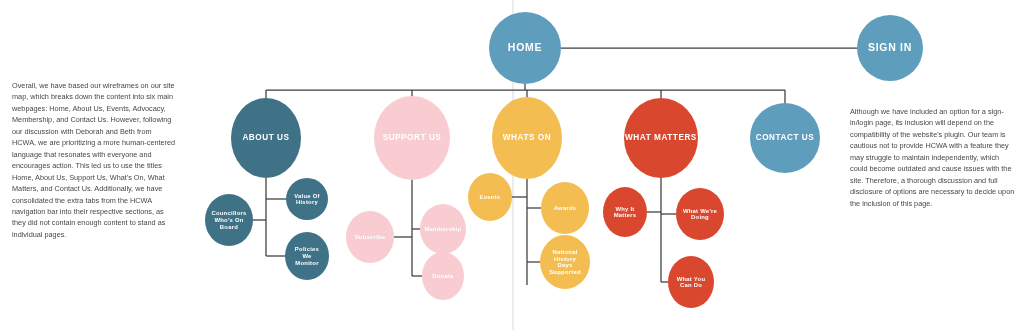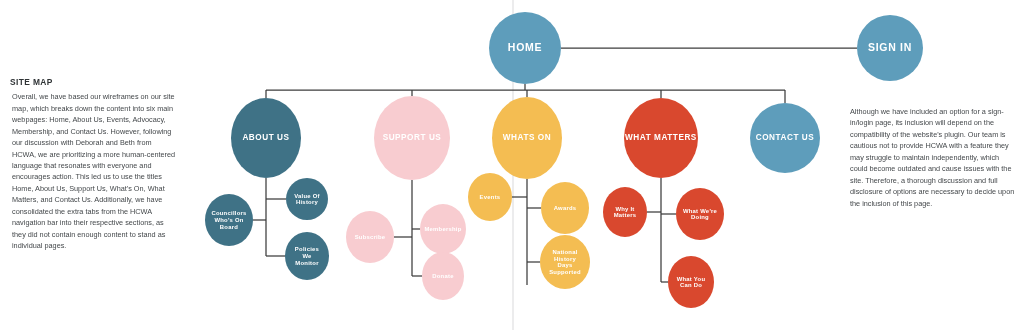--- a/index.html
+++ b/index.html
@@ -158,21 +158,20 @@
           <text x="700" class="node-label lvl3-label" fill="#FFFFFF" y="210.55"><tspan x="700" y="210.55">What We're</tspan><tspan x="700" y="217.45000000000002">Doing</tspan></text>
         </g>
         <g style="cursor: pointer;">
           <ellipse cx="691" cy="282" rx="23" ry="26" fill="#D9482E"></ellipse>
           <text x="691" class="node-label lvl3-label" fill="#FFFFFF" y="278.55"><tspan x="691" y="278.55">What You</tspan><tspan x="691" y="285.45">Can Do</tspan></text>
         </g>
       </g>
   </svg>
 
   <div class="note" id="note-left">
-    <p class="note-title">SITE MAP</p>
     <p class="note-body">Overall, we have based our wireframes on our site map, which breaks down the content into six main webpages: Home, About Us, Events, Advocacy, Membership, and Contact Us. However, following our discussion with Deborah and Beth from HCWA, we are prioritizing a more human-centered language that resonates with everyone and encourages action. This led us to use the titles Home, About Us, Support Us, What's On, What Matters, and Contact Us. Additionally, we have consolidated the extra tabs from the HCWA navigation bar into their respective sections, as they did not contain enough content to stand as individual pages.</p>
   </div>
 
   <div class="note" id="note-right">
     <p class="note-body">Although we have included an option for a sign-in/login page, its inclusion will depend on the compatibility of the website's plugin. Our team is cautious not to provide HCWA with a feature they may struggle to maintain independently, which could become outdated and cause issues with the site. Therefore, a thorough discussion and full disclosure of options are necessary to decide upon the inclusion of this page.</p>
   </div>
 
 </div>
 
 </body></html>

